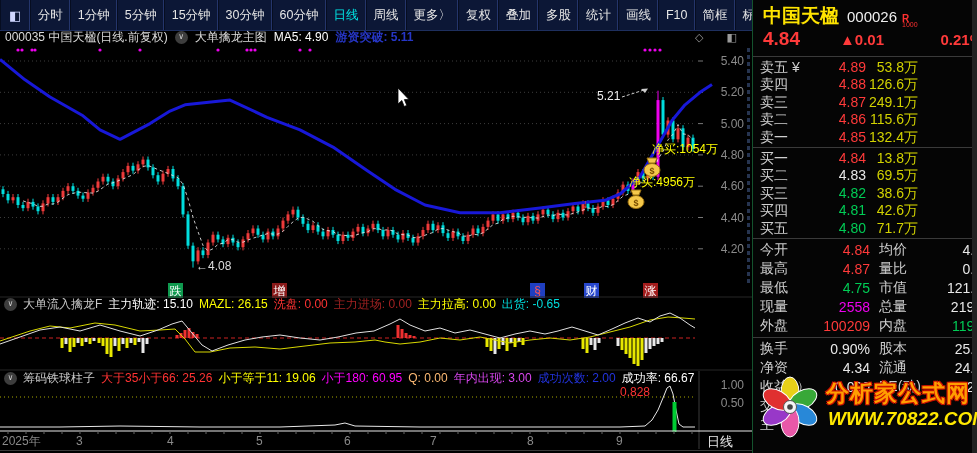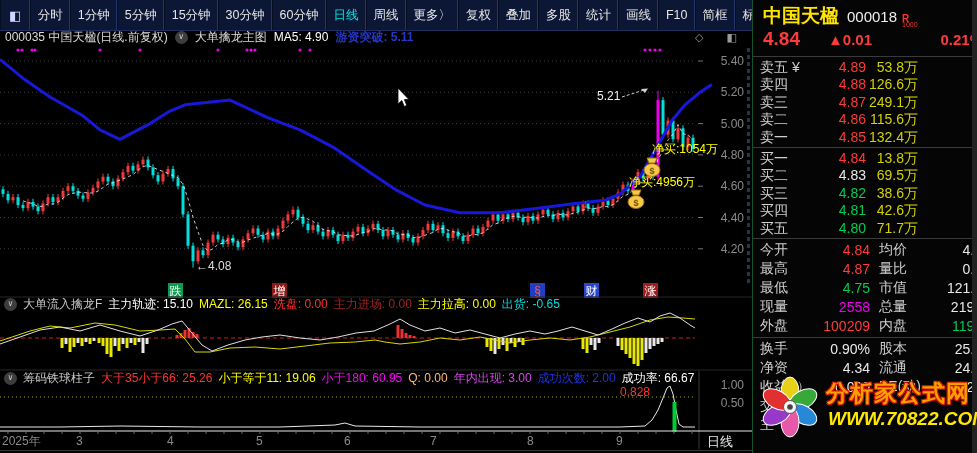--- a/index.html
+++ b/index.html
@@ -29,21 +29,21 @@
   .panel{position:absolute;left:752px;top:0;width:225px;height:453px;background:#050505;
          border-left:1px solid #14532d;overflow:hidden;font-size:14px;color:#cfcfcf;}
   .pscroll{position:absolute;right:0;top:0;width:6px;height:453px;background:#222;}
   .pname{display:flex;align-items:baseline;padding:3px 0 0 10px;height:25px;}
   .nm{color:#ffe400;font-size:19px;font-weight:bold;}
   .cd{color:#eeeeee;font-size:15px;margin-left:8px;}
   .rtag{margin-left:5px;display:inline-flex;flex-direction:column;color:#ff3030;line-height:6px;}
   .rtag b{font-size:10px;} .rtag i{font-size:7px;font-style:normal;}
   .prow{display:flex;align-items:baseline;height:27px;padding-left:10px;}
   .px{color:#ff3a3a;font-size:19px;font-weight:bold;}
-  .chg{color:#ff3a3a;font-size:15px;margin-left:28px;font-weight:bold;}
+  .chg{color:#ff3a3a;font-size:15px;margin-left:40px;font-weight:bold;}
   .pct{color:#ff3a3a;font-size:15px;margin-left:auto;margin-right:-5px;font-weight:bold;}
   .psep{height:1px;background:#3a3a3a;margin:1px 0 2px 0;}
   .qrow{display:flex;align-items:flex-start;height:17.4px;}
   .ql{width:56px;padding-left:7px;color:#cfcfcf;}
   .qp{width:50px;text-align:right;}
   .qv{flex:1;text-align:right;padding-right:60px;color:#d2d200;}
   .srow{display:flex;align-items:center;height:19px;}
   .sl{width:46px;padding-left:7px;color:#cfcfcf;}
   .sv{width:64px;text-align:right;}
   .sl2{width:52px;padding-left:9px;color:#cfcfcf;}
@@ -625,21 +625,21 @@
       <span style="color:#fdba74">Q: 0.00</span>
       <span style="color:#d946ef">年内出现: 3.00</span>
       <span style="color:#2233dd">成功次数: 2.00</span>
       <span style="color:#ffffff">成功率: 66.67</span>
     </div>
 
   <div class="panel">
     <div class="pscroll"></div>
     <div class="pname">
       <span class="nm">中国天楹</span>
-      <span class="cd">000018</span>
+      <span class="cd">000026</span>
       <span class="rtag">
           <b>R</b>
           <i>1000</i>
         </span>
     </div>
     <div class="prow">
       <span class="px">4.84</span>
       <span class="chg">▲0.01</span>
       <span class="pct">0.21%</span>
     </div>

